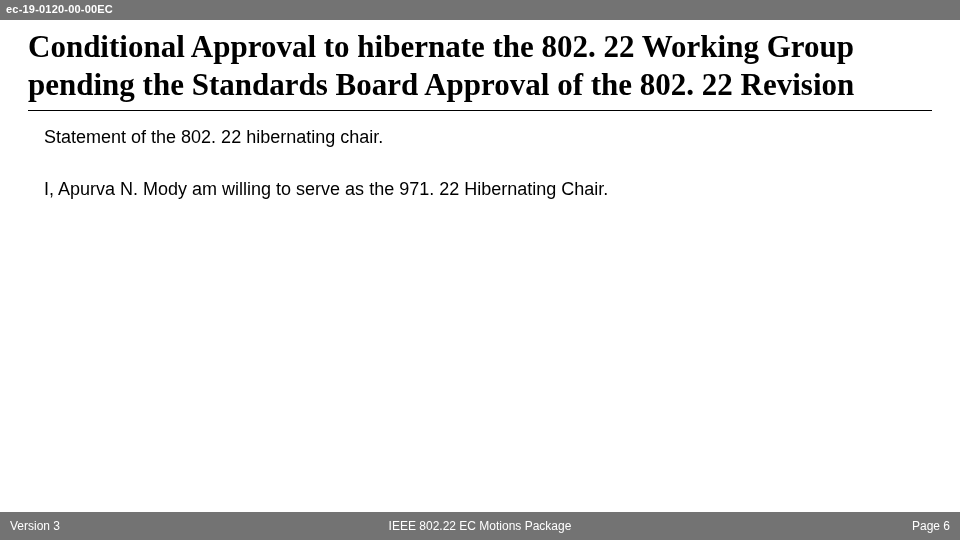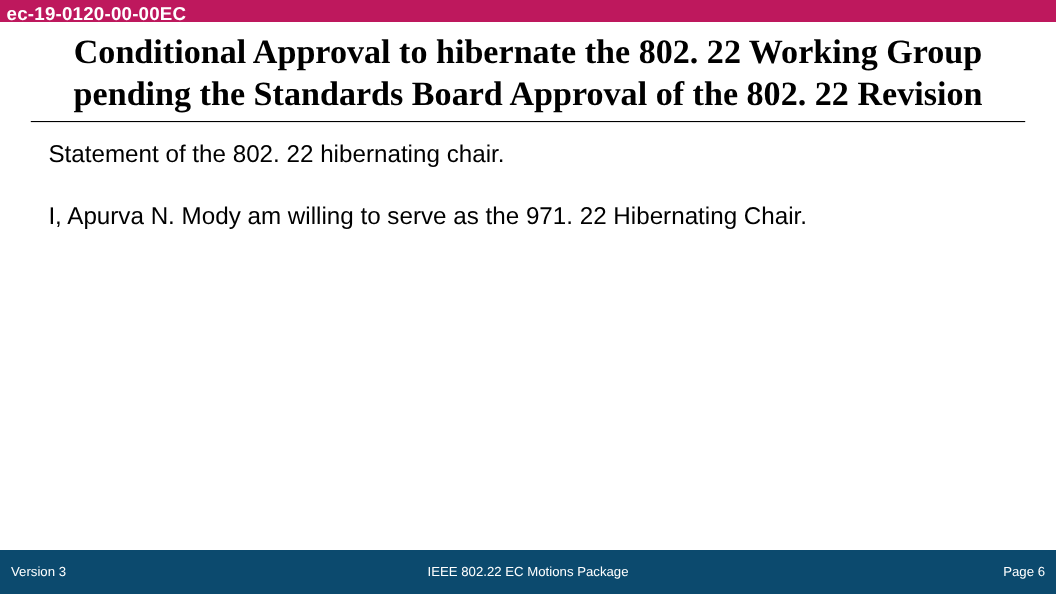--- a/index.html
+++ b/index.html
@@ -11,55 +11,55 @@
       width: 960px;
       height: 540px;
       font-family: Arial, Helvetica, sans-serif;
       background: #ffffff;
       position: relative;
       overflow: hidden;
     }
     .header-bar {
       width: 100%;
       height: 20px;
-      background: #be185d;
+      background: #737373;
       color: #ffffff;
-      font-size: 17px;
+      font-size: 11px;
       font-weight: bold;
       padding: 3px 6px;
       letter-spacing: 0.2px;
     }
     .title-wrap {
       padding: 8px 28px 0 28px;
     }
     .title {
       font-family: "Times New Roman", Times, serif;
       font-size: 31px;
       line-height: 1.22;
-      text-align: center;
+      text-align: left;
       color: #000000;
       border-bottom: 1px solid #000000;
       padding-bottom: 6px;
     }
     .body-text {
       padding: 14px 44px 0 44px;
     }
     .stmt {
-      font-size: 22px;
+      font-size: 18px;
       color: #000000;
       margin-bottom: 28px;
       line-height: 1.35;
     }
     .footer-bar {
       position: absolute;
       left: 0;
       bottom: 0;
       width: 100%;
-      height: 40px;
-      background: #0c4a6e;
+      height: 28px;
+      background: #737373;
       color: #ffffff;
       display: flex;
       align-items: center;
       justify-content: space-between;
       font-size: 12px;
       padding: 0 10px;
     }
     .footer-center {
       position: absolute;
       left: 50%;

